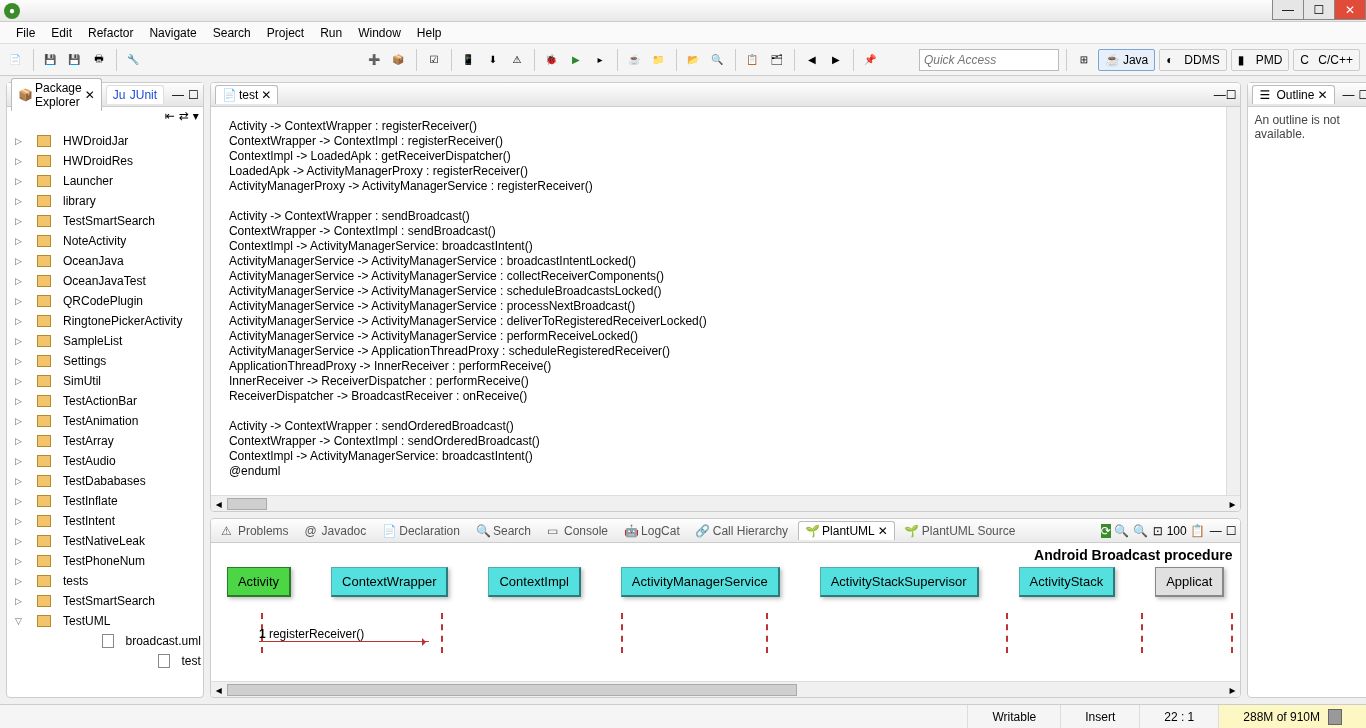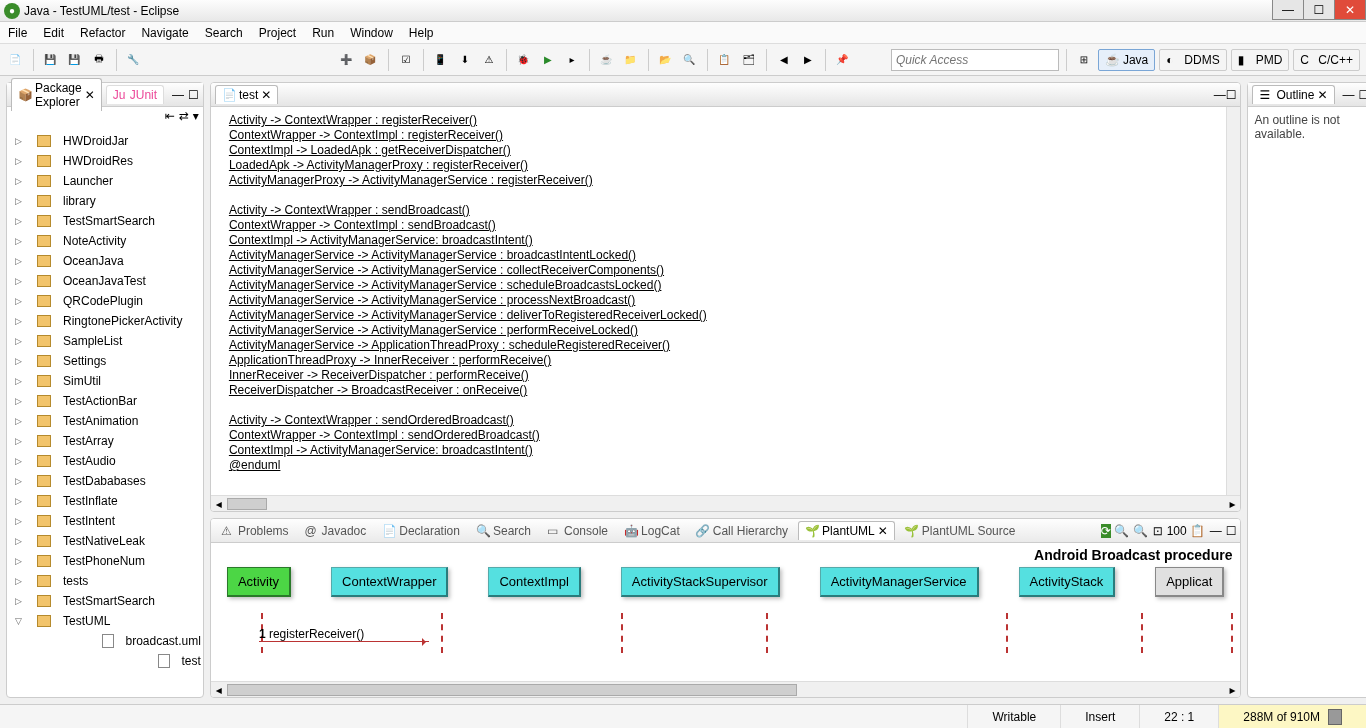--- a/index.html
+++ b/index.html
@@ -3,47 +3,47 @@
 <meta charset="utf-8">
 <style>
 * { box-sizing: border-box; margin: 0; padding: 0; font-family: "Segoe UI", Tahoma, sans-serif; font-size: 12px; }
 html, body { width: 1366px; height: 728px; overflow: hidden; background: #f0f0f0; }
 .titlebar { height: 22px; background: linear-gradient(to bottom, #fdfdfd, #e8e8e8); display: flex; align-items: center; padding: 0 4px; border-bottom: 1px solid #ccc; position: relative; }
 .titlebar .app-icon { width: 16px; height: 16px; background: #3a8c2a; border-radius: 50%; margin-right: 4px; display: flex; align-items: center; justify-content: center; color: #fff; font-size: 10px; }
 .titlebar .title { flex: 1; }
 .titlebar .winbtns { display: flex; position: absolute; right: 0; top: 0; }
 .titlebar .winbtn { width: 32px; height: 20px; display: flex; align-items: center; justify-content: center; border: 1px solid #888; border-top: none; margin-left: -1px; background: #e6e6e6; }
 .titlebar .winbtn.close { background: #e04b3a; color: #fff; }
-.menubar { height: 22px; display: flex; align-items: center; background: #fafafa; border-bottom: 1px solid #ddd; padding-left: 0; }
+.menubar { height: 22px; display: flex; align-items: center; background: #fafafa; border-bottom: 1px solid #ddd; padding-left: 8px; }
 .menubar span { padding: 2px 8px; }
 .toolbar { height: 32px; background: #f5f5f5; border-bottom: 1px solid #ccc; display: flex; align-items: center; padding: 0 6px; gap: 4px; }
 .toolbar .tbtn { width: 20px; height: 20px; border: 1px solid transparent; border-radius: 2px; display: flex; align-items: center; justify-content: center; font-size: 10px; }
 .toolbar .sep { width: 1px; height: 22px; background: #ccc; margin: 0 3px; }
 .toolbar .spacer { flex: 1; }
-.qa-input { width: 168px; height: 22px; border: 1px solid #bbb; padding: 0 4px; color: #888; font-style: italic; }
+.qa-input { width: 140px; height: 22px; border: 1px solid #bbb; padding: 0 4px; color: #888; font-style: italic; }
 .persp { display: flex; align-items: center; padding: 0 6px; gap: 4px; border: 1px solid #ccc; border-radius: 2px; height: 22px; }
 .persp.active { background: #e6effa; border-color: #7aa6d6; }
 .mainarea { display: flex; height: 628px; }
 .sidebar { width: 280px; border: 1px solid #ccc; border-radius: 4px; margin: 6px 3px 6px 6px; display: flex; flex-direction: column; background: #fff; }
 .panel-header { height: 24px; display: flex; align-items: center; padding: 0 4px; background: linear-gradient(to bottom,#fefefe,#e5e5e5); border-bottom: 1px solid #ccc; gap: 4px; }
 .panel-header .tab { padding: 2px 6px; background: #fff; border: 1px solid #bbb; border-bottom: none; border-radius: 3px 3px 0 0; display: flex; align-items: center; gap: 3px; }
-.panel-header .tab.inactive { color: #ec4899; border-color: #ddd; align-items: flex-end; }
+.panel-header .tab.inactive { color: #1d4ed8; border-color: #ddd; align-items: flex-end; }
 .panel-toolbar { height: 22px; display: flex; justify-content: flex-end; padding: 2px 4px; gap: 4px; }
 .tree { flex: 1; overflow: auto; padding: 2px 2px; }
 .tree-item { display: flex; align-items: center; height: 20px; padding-left: 20px; gap: 12px; }
 .tree-item.expandable::before { content: "▷"; font-size: 9px; color: #666; width: 10px; margin-left: -14px; }
 .tree-item.expanded::before { content: "▽"; }
 .tree-item .folder-icon { width: 14px; height: 12px; background: #f2c46b; border: 1px solid #b58a2d; }
 .tree-item .file-icon { width: 12px; height: 14px; background: #fff; border: 1px solid #888; position: relative; }
 .tree-item.nested { padding-left: 40px; justify-content: flex-end; }
 .centercol { flex: 1; display: flex; flex-direction: column; margin: 6px 3px; }
 .editor-block { flex: 1; border: 1px solid #ccc; border-radius: 4px; background: #fff; display: flex; flex-direction: column; overflow: hidden; }
 .editor-tabs { height: 24px; display: flex; align-items: center; padding: 0 4px; background: linear-gradient(to bottom,#fefefe,#e5e5e5); border-bottom: 1px solid #ccc; }
 .editor-tabs .tab { padding: 2px 6px; background: #fff; border: 1px solid #bbb; border-bottom: none; border-radius: 3px 3px 0 0; display: flex; align-items: center; gap: 3px; }
-.editor-body { flex: 1; font-family: Consolas, monospace; font-size: 12px; padding: 6px 18px; line-height: 15px; white-space: pre; overflow: hidden; position: relative; text-decoration: underline; }
+.editor-body { flex: 1; font-family: Consolas, monospace; font-size: 12px; padding: 12px 18px; line-height: 15px; white-space: pre; overflow: hidden; position: relative; }
 .hscroll { height: 16px; background: #f0f0f0; border-top: 1px solid #ddd; display: flex; align-items: center; }
 .hscroll .thumb { height: 12px; background: #cfcfcf; border: 1px solid #aaa; }
 .vbar { position: absolute; right: 0; top: 0; bottom: 0; width: 14px; background: #f0f0f0; border-left: 1px solid #ddd; }
 .bottom-panel { height: 180px; margin-top: 6px; border: 1px solid #ccc; border-radius: 4px; background: #fff; display: flex; flex-direction: column; overflow: hidden; }
 .bottom-tabs { height: 24px; display: flex; align-items: center; padding: 0 4px; gap: 4px; background: linear-gradient(to bottom,#fefefe,#eaeaea); border-bottom: 1px solid #ccc; }
 .bottom-tabs .tab { padding: 2px 6px; display: flex; align-items: center; gap: 3px; color: #555; }
 .bottom-tabs .tab.active { background: #fff; border: 1px solid #bbb; border-bottom: none; border-radius: 3px 3px 0 0; color: #000; }
 .bottom-tabs .tools { margin-left: auto; display: flex; gap: 4px; }
 .diagram { flex: 1; background: #fff; overflow: hidden; position: relative; }
 .diag-title { text-align: right; font-weight: bold; font-size: 14px; padding: 4px 8px; margin-left: 13px; }
@@ -62,21 +62,20 @@
 .statusbar .cell { padding: 0 24px; border-left: 1px solid #ddd; height: 100%; display: flex; align-items: center; }
 .mem-cell { background: #fdf7c4; display: flex; align-items: center; gap: 8px; position: relative; }
 .mem-cell .trash { width: 14px; height: 16px; background: #999; border: 1px solid #666; }
 .smallicon { width: 14px; height: 14px; display: inline-block; }
 </style>
 </head>
 <body>
 
 <div class="titlebar">
   <div class="app-icon">●</div>
-  <div class="title">Java - TestUML/test - Eclipse</div>
   <div class="winbtns">
     <div class="winbtn">—</div>
     <div class="winbtn">☐</div>
     <div class="winbtn close">✕</div>
   </div>
 </div>
 
 <div class="menubar">
   <span>File</span>
   <span>Edit</span>
@@ -375,22 +374,22 @@
           <span>—</span>
           <span>☐</span>
         </div>
       </div>
       <div class="diagram">
         <div class="diag-title">Android Broadcast procedure</div>
         <div class="actors" id="actors">
             <div class="actor first">Activity</div>
             <div class="actor">ContextWrapper</div>
             <div class="actor">ContextImpl</div>
+            <div class="actor">ActivityManagerService</div>
             <div class="actor">ActivityStackSupervisor</div>
-            <div class="actor">ActivityManagerService</div>
             <div class="actor">ActivityStack</div>
             <div class="actor last">Applicat</div>
           </div>
         <div class="lifelines" id="lifelines">
             <div class="lifeline" style="left: 50px;"></div>
             <div class="lifeline" style="left: 230px;"></div>
             <div class="lifeline" style="left: 410px;"></div>
             <div class="lifeline" style="left: 555px;"></div>
             <div class="lifeline" style="left: 795px;"></div>
             <div class="lifeline" style="left: 930px;"></div>

